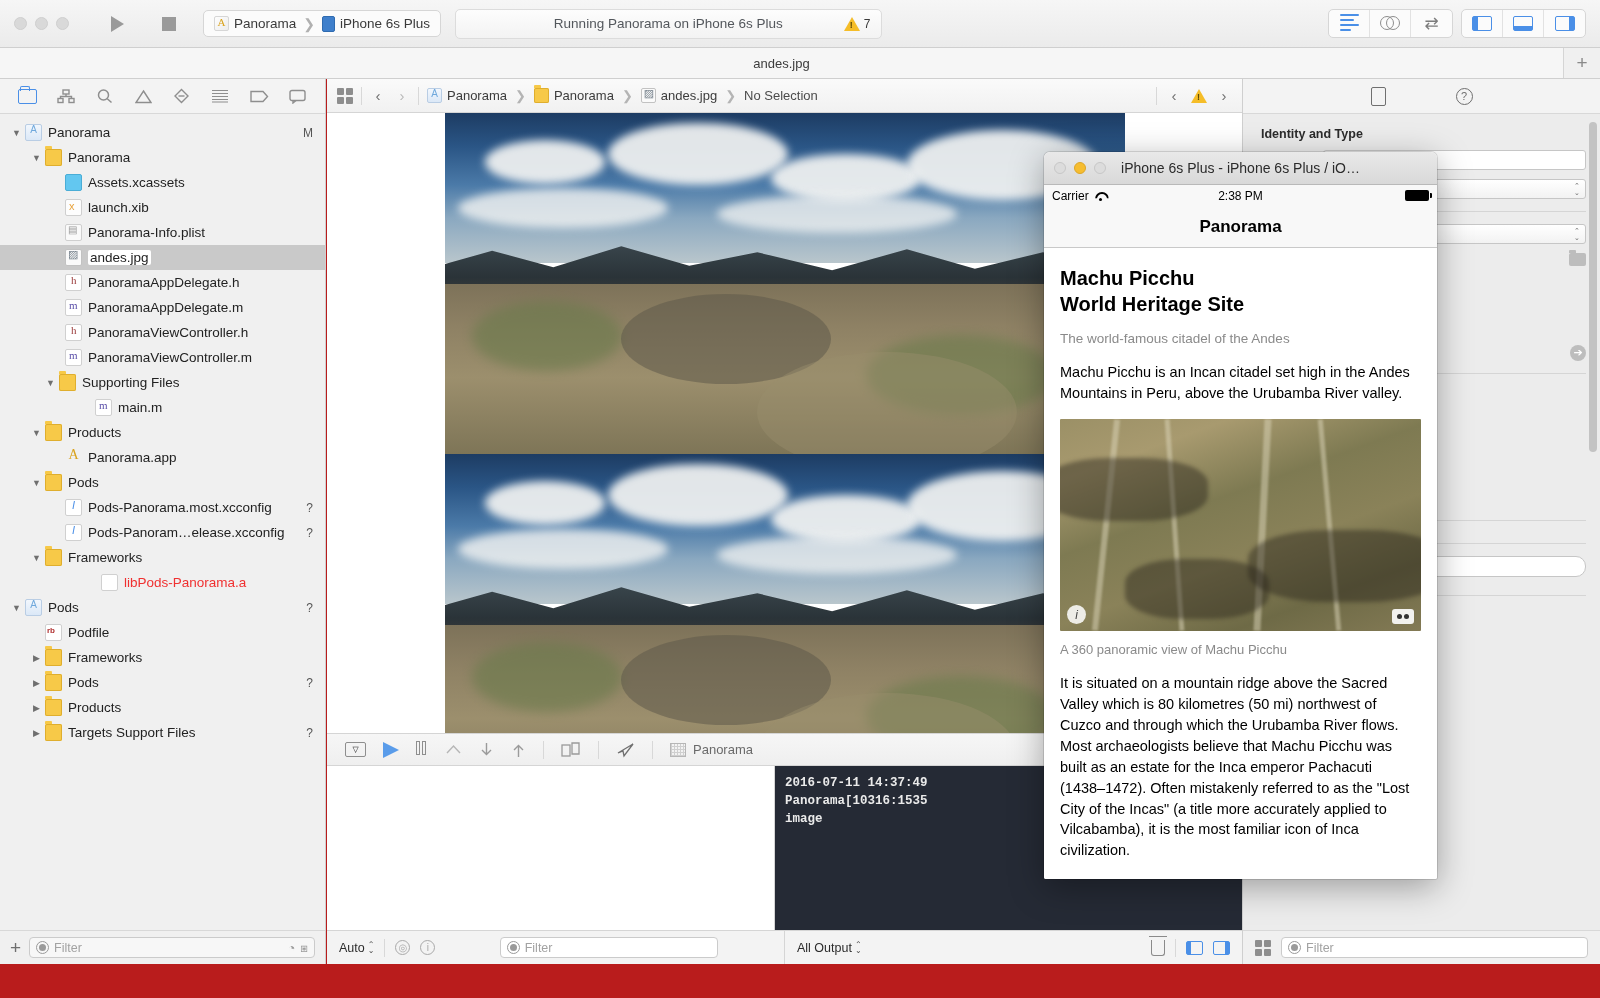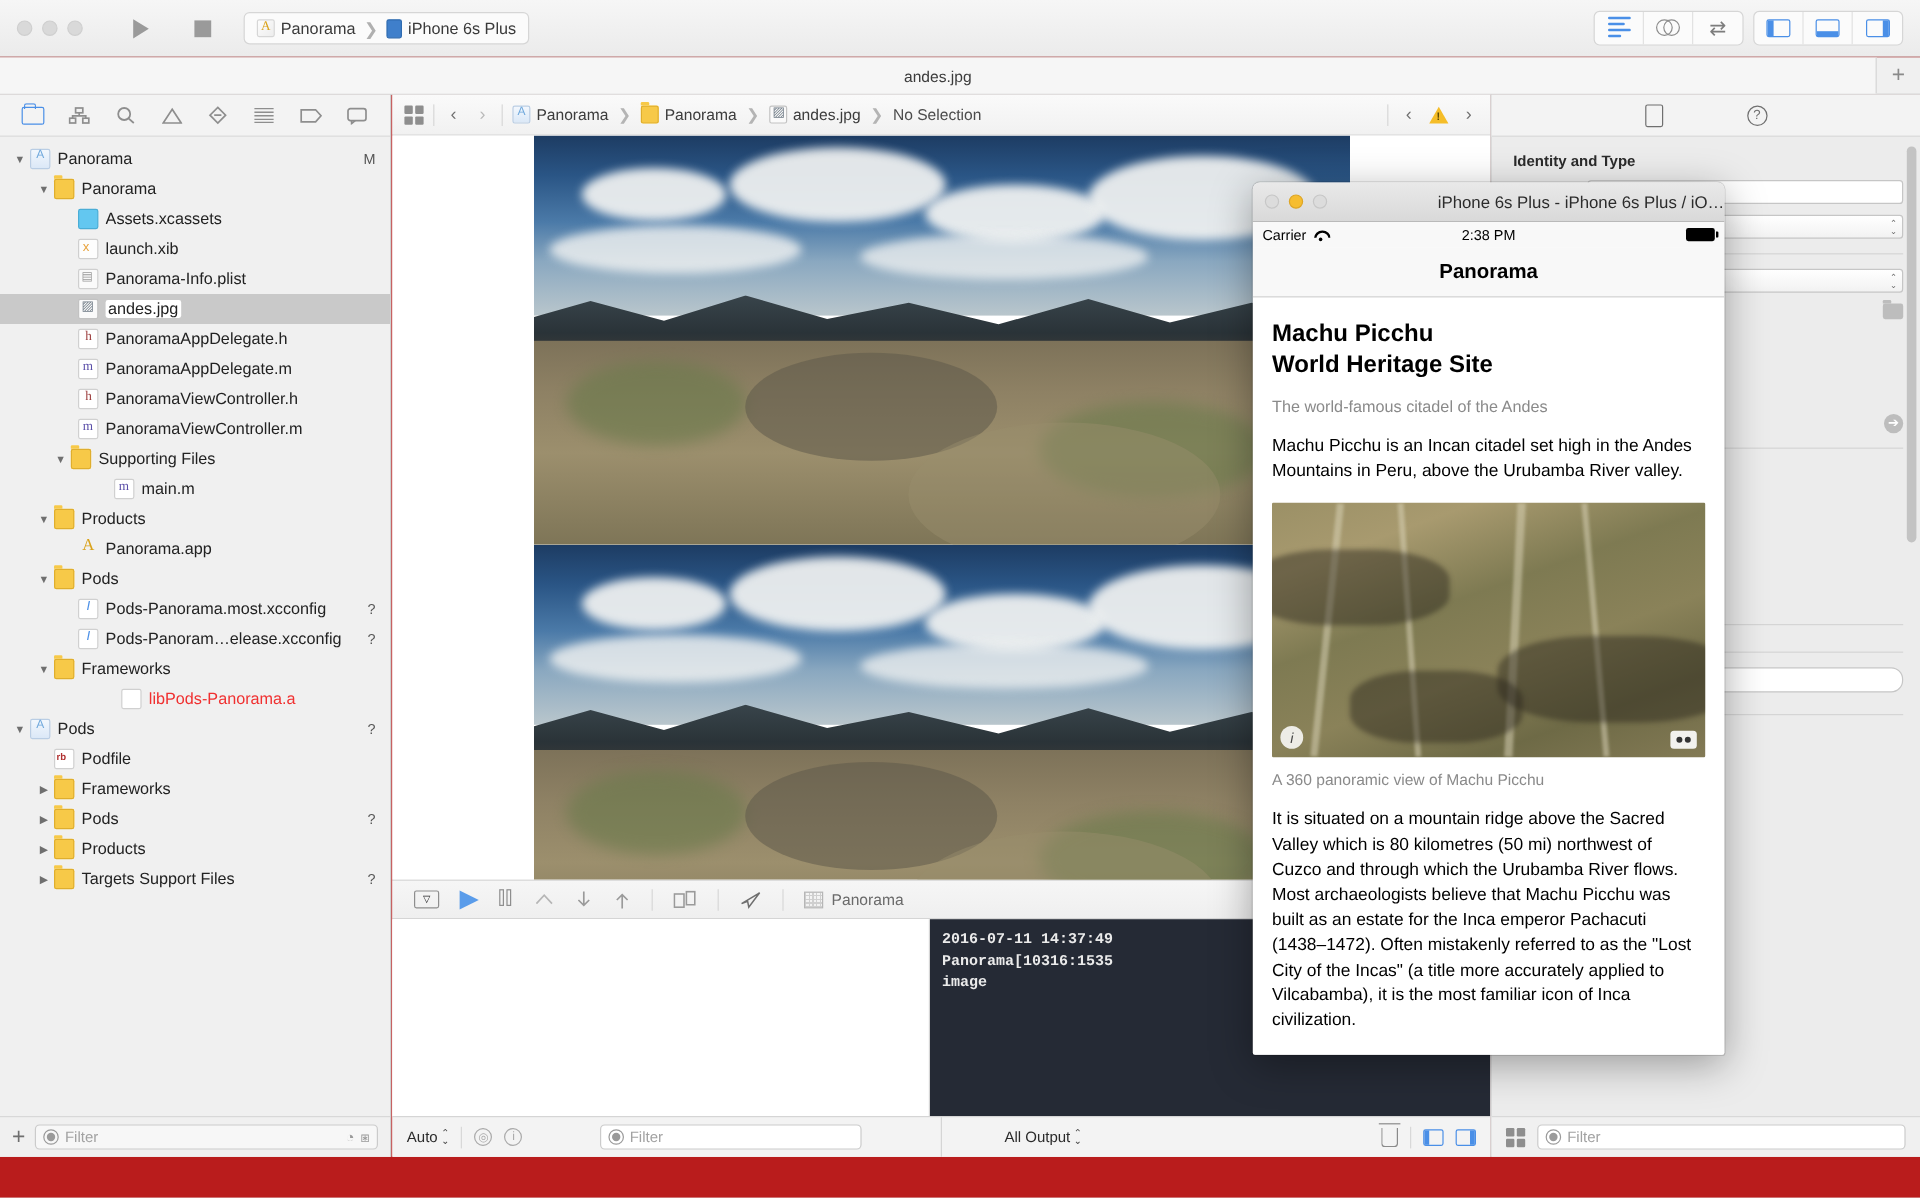--- a/index.html
+++ b/index.html
@@ -221,21 +221,21 @@
   
   .sim{position:absolute;left:1044px;top:152px;width:393px;height:727px;background:#fff;
     border-radius:6px 6px 2px 2px;box-shadow:0 8px 34px rgba(0,0,0,.34),0 0 0 1px rgba(0,0,0,.12);
     overflow:hidden;display:flex;flex-direction:column;}
   .sim-title{height:33px;background:linear-gradient(#e9e9e9,#d9d9d9);border-bottom:1px solid #b9b9b9;
     display:flex;align-items:center;padding:0 10px;position:relative;}
   .sim-tl{display:flex;gap:8px;}
   .sdot{width:12px;height:12px;border-radius:50%;}
   .sdot.g{background:#dcdcdc;border:1px solid #c7c7c7;}
   .sdot.y{background:#f6bd30;border:1px solid #dda628;}
-  .sim-title .txt{position:absolute;left:0;right:0;text-align:right;font-size:14px;color:#2b2b2b;pointer-events:none;}
+  .sim-title .txt{position:absolute;left:0;right:0;text-align:center;font-size:14px;color:#2b2b2b;pointer-events:none;}
   .ios-status{height:21px;display:flex;align-items:center;padding:0 8px;font-size:12px;color:#000;
     background:#f8f8f8;position:relative;}
   .ios-status .carrier{display:flex;align-items:center;gap:5px;}
   .wifi{width:13px;height:10px;position:relative;}
   .wifi:after{content:"";position:absolute;left:1px;top:1px;width:10px;height:10px;
     border:2px solid #000;border-radius:50%;clip-path:polygon(0 0,100% 0,100% 48%,0 48%);}
   .wifi:before{content:"";position:absolute;left:5px;bottom:0;width:3px;height:3px;background:#000;border-radius:50%;}
   .ios-status .time{position:absolute;left:0;right:0;text-align:center;font-weight:normal;}
   .battery{position:absolute;right:8px;width:24px;height:11px;background:#000;border-radius:2px;}
   .battery:after{content:"";position:absolute;right:-3px;top:3px;width:2px;height:5px;background:#000;border-radius:0 1px 1px 0;}
@@ -274,20 +274,27 @@
       </div>
     <div class="btn-stop">
         <span class="sq"></span>
       </div>
     <div class="scheme">
       <span class="xc-icon"></span>
       <span>Panorama</span>
       <span class="chev">❯</span>
       <span class="dev-icon"></span>
       <span>iPhone 6s Plus</span>
+    </div>
+    <div class="status-bar">
+      <span>Running Panorama on iPhone 6s Plus</span>
+      <span class="warn-box">
+        <span class="tri-warn"></span>
+        <span class="warn-count">7</span>
+      </span>
     </div>
     <div class="toolbar-spacer"></div>
     <div class="tgroup">
       <div class="tb">
         <span class="lines">
             <i></i>
             <i></i>
             <i></i>
             <i></i>
           </span>
@@ -643,21 +650,21 @@
         </span>
         <span class="vsep"></span>
         <span class="circ">◎</span>
         <span class="circ">i</span>
         <span class="filt2">
           <span class="fbadge"></span>
           <span>Filter</span>
         </span>
       </div>
       <div class="df-right">
-        <span style="display:inline-flex;align-items:center;font-size:12.5px;color:#2b2b2b;margin-left:40px;">
+        <span style="display:inline-flex;align-items:center;font-size:12.5px;color:#2b2b2b;">
           <span>All Output</span>
           <span class="stepper">
               <span>⌃</span>
               <span>⌄</span>
             </span>
         </span>
         <span style="flex:1"></span>
         <span class="trash"></span>
         <span class="vsep"></span>
         <span class="mini-panel l"></span>

